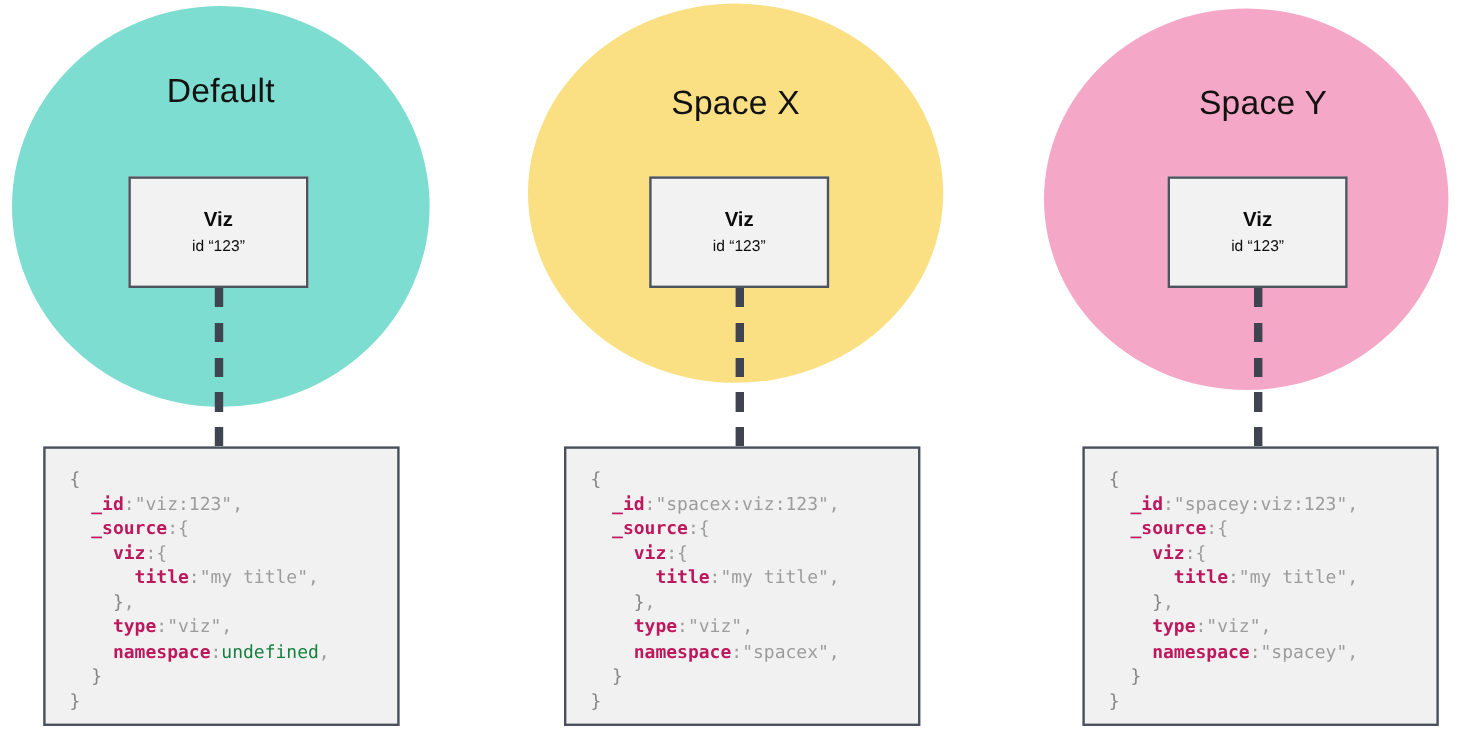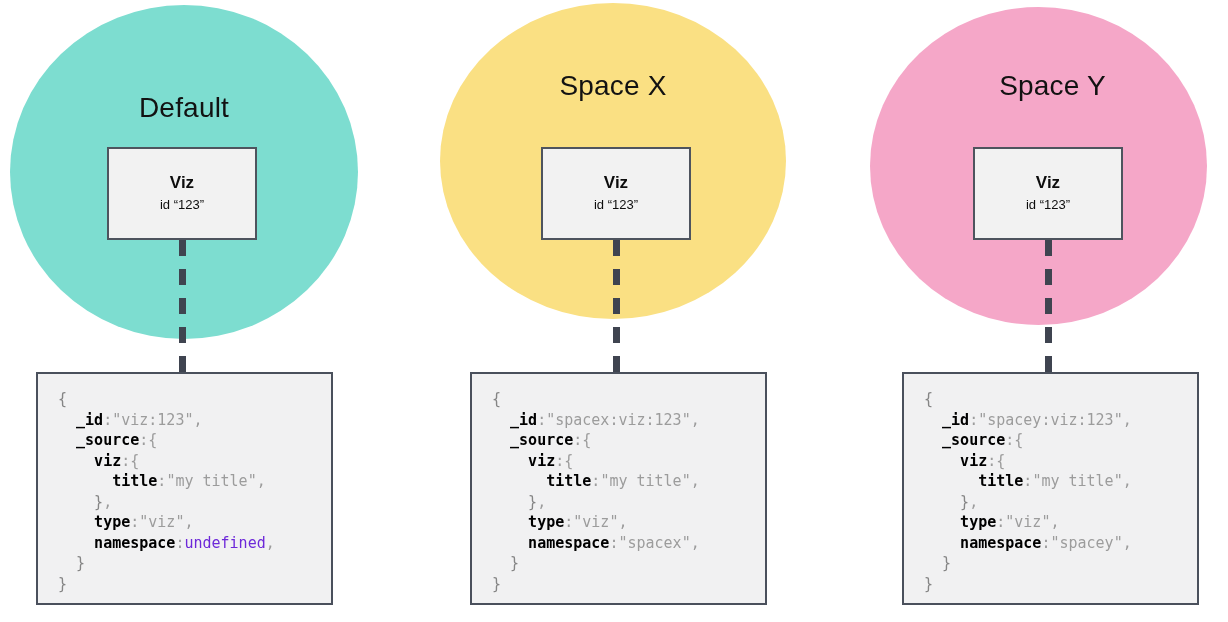--- a/index.html
+++ b/index.html
@@ -23,21 +23,21 @@
   .circle.c1 { left: 440px; top: 3px; width: 346px; height: 316px; }
   .circle.c2 { left: 870px; top: 7px; width: 337px; height: 318px; }
 
   .space-title {
     position: absolute;
     text-align: center;
     font-size: 28px;
     letter-spacing: 0.2px;
     color: #121212;
   }
-  .space-title.c0 { left: 10px;  width: 348px; top: 92px; }
+  .space-title.c0 { left: 10px;  width: 348px; top: 60px; }
   .space-title.c1 { left: 440px; width: 346px; top: 70px; }
   .space-title.c2 { left: 884px; width: 337px; top: 70px; }
 
   .viz-card {
     position: absolute;
     width: 150px;
     height: 93px;
     background: #f2f2f2;
     border: 2px solid #4e545e;
     box-sizing: border-box;
@@ -91,25 +91,25 @@
   .code-box.c0 { left: 36px; }
   .code-box.c1 { left: 470px; }
   .code-box.c2 { left: 902px; }
 
   .code-line {
     font-family: "DejaVu Sans Mono", "Liberation Mono", monospace;
     font-size: 15px;
     line-height: 20.5px;
     white-space: pre;
   }
-  .tok-key    { color: #000000; font-weight: 600; }
+  .tok-key    { color: #be185d; font-weight: 600; }
   .tok-punct  { color: #9c9c9c; }
   .tok-string { color: #9c9c9c; }
   .tok-brace  { color: #858585; }
-  .tok-undef  { color: #6d28d9; }
+  .tok-undef  { color: #15803d; }
 </style>
 </head>
 <body>
 
 <div class="stage">
 
   <div class="circle c0" style="background: rgb(125, 221, 208);"></div>
   <div class="space-title c0">Default</div>
   <div class="viz-card c0">
     <div class="viz-title">Viz</div>

